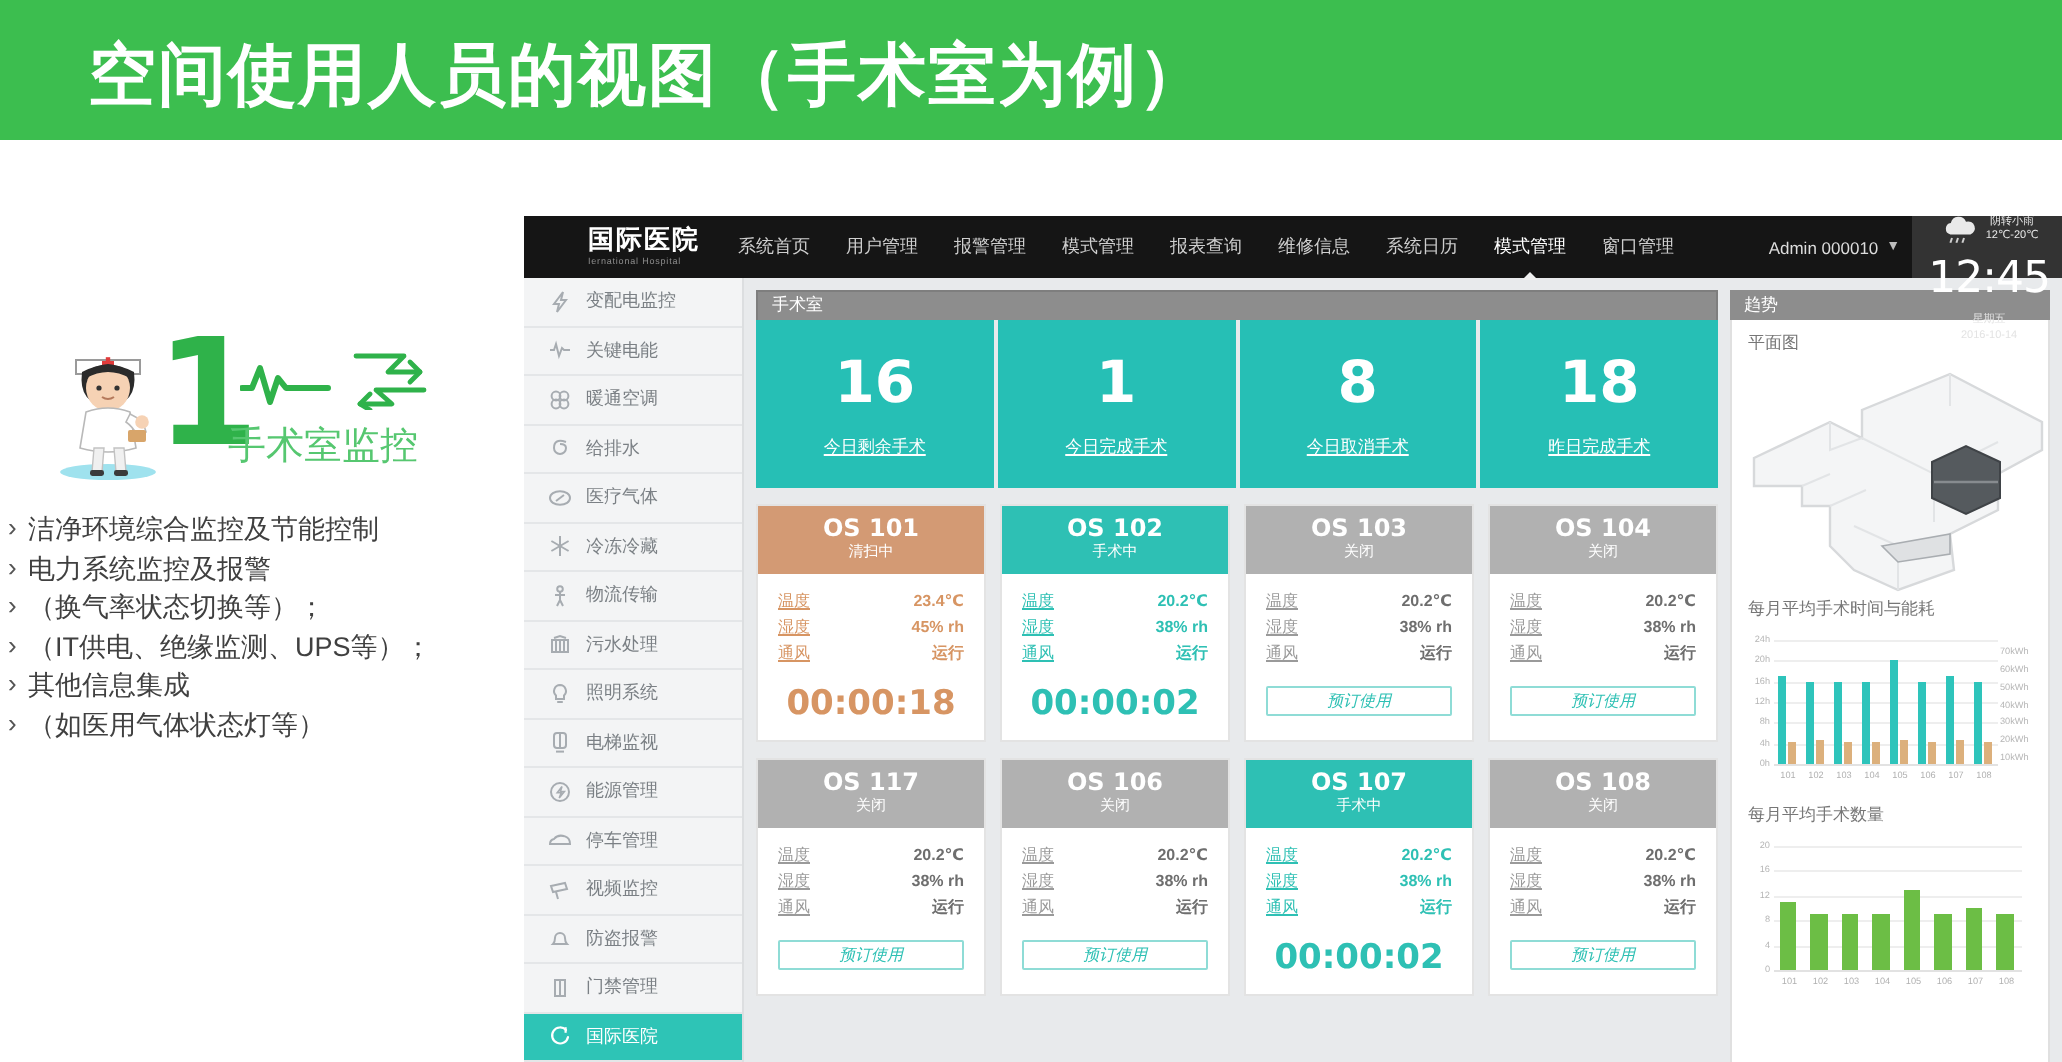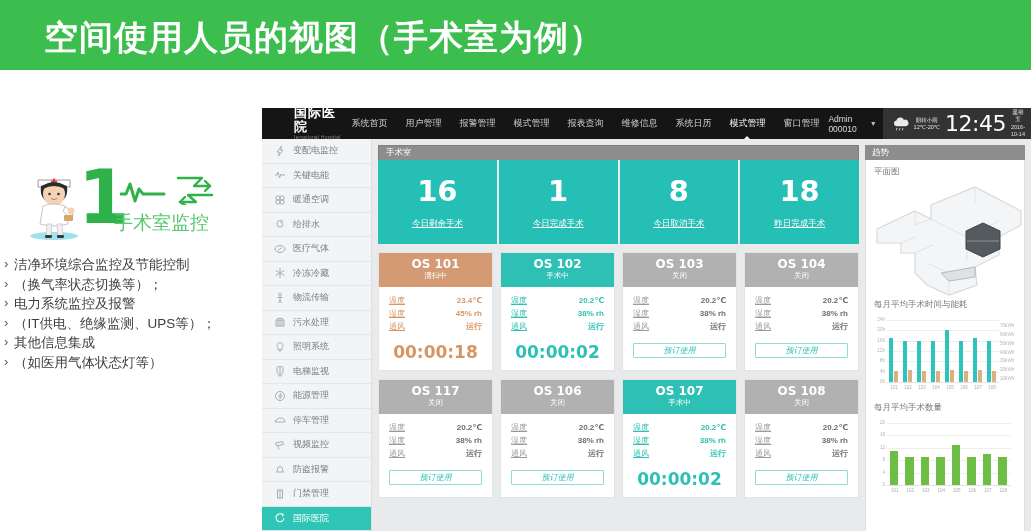--- a/index.html
+++ b/index.html
@@ -70,21 +70,21 @@
   .navitem.active { color:#ffffff; }
   .navitem.active::after {
     content:""; position:absolute; left:50%; bottom:-1px; margin-left:-4px;
     border-left:4px solid transparent; border-right:4px solid transparent;
     border-bottom:4px solid #f0f0f0;
   }
   .adminbox { display:flex; align-items:center; gap:4px; font-size:8.5px; color:#dcdcdc; padding-right:6px; }
   .chev { font-size:7px; color:#bdbdbd; }
   .rightinfo {
     display:flex; align-items:center; gap:5px; height:31px;
-    padding:0 6px 0 8px; background:#333333; color:#e2e2e2;
+    padding:0 6px 0 8px; background:#333333; color:#e2e2e2;flex-direction:column;
   }
   .wx-cloud { width:20px; height:14px; position:relative; }
   .wx-text { font-size:5.5px; line-height:7px; text-align:center; color:#e8e8e8; }
   .bigclock { font-size:22px; color:#ffffff; letter-spacing:-.5px; font-family:"DejaVu Sans",sans-serif; }
   .datebox { font-size:5.5px; line-height:7.5px; text-align:center; color:#e3e3e3; }
 
   
   .app-body { display:flex; height:392px; }
 
   
@@ -202,22 +202,22 @@
       <polyline points="33,6 38,11 33,16" fill="none" stroke="#2fb24a" stroke-width="2.4" stroke-linejoin="round" stroke-linecap="round"></polyline>
       <polyline points="40,20 16,20 24,27 8,27" fill="none" stroke="#2fb24a" stroke-width="2.4" stroke-linejoin="round" stroke-linecap="round"></polyline>
       <polyline points="13,22 8,27 13,30" fill="none" stroke="#2fb24a" stroke-width="2.4" stroke-linejoin="round" stroke-linecap="round"></polyline>
     </svg>
   </div>
 
   <div class="mon-label">手术室监控</div>
 
   <div class="bullets">
     <div class="bullet">洁净环境综合监控及节能控制</div>
+    <div class="bullet">电力系统监控及报警</div>
     <div class="bullet">（换气率状态切换等）；</div>
-    <div class="bullet">电力系统监控及报警</div>
     <div class="bullet">（IT供电、绝缘监测、UPS等）；</div>
     <div class="bullet">其他信息集成</div>
     <div class="bullet">（如医用气体状态灯等）</div>
   </div>
 </div>
 
 <div class="app">
 
   <div class="app-topbar">
     <div class="brand">

